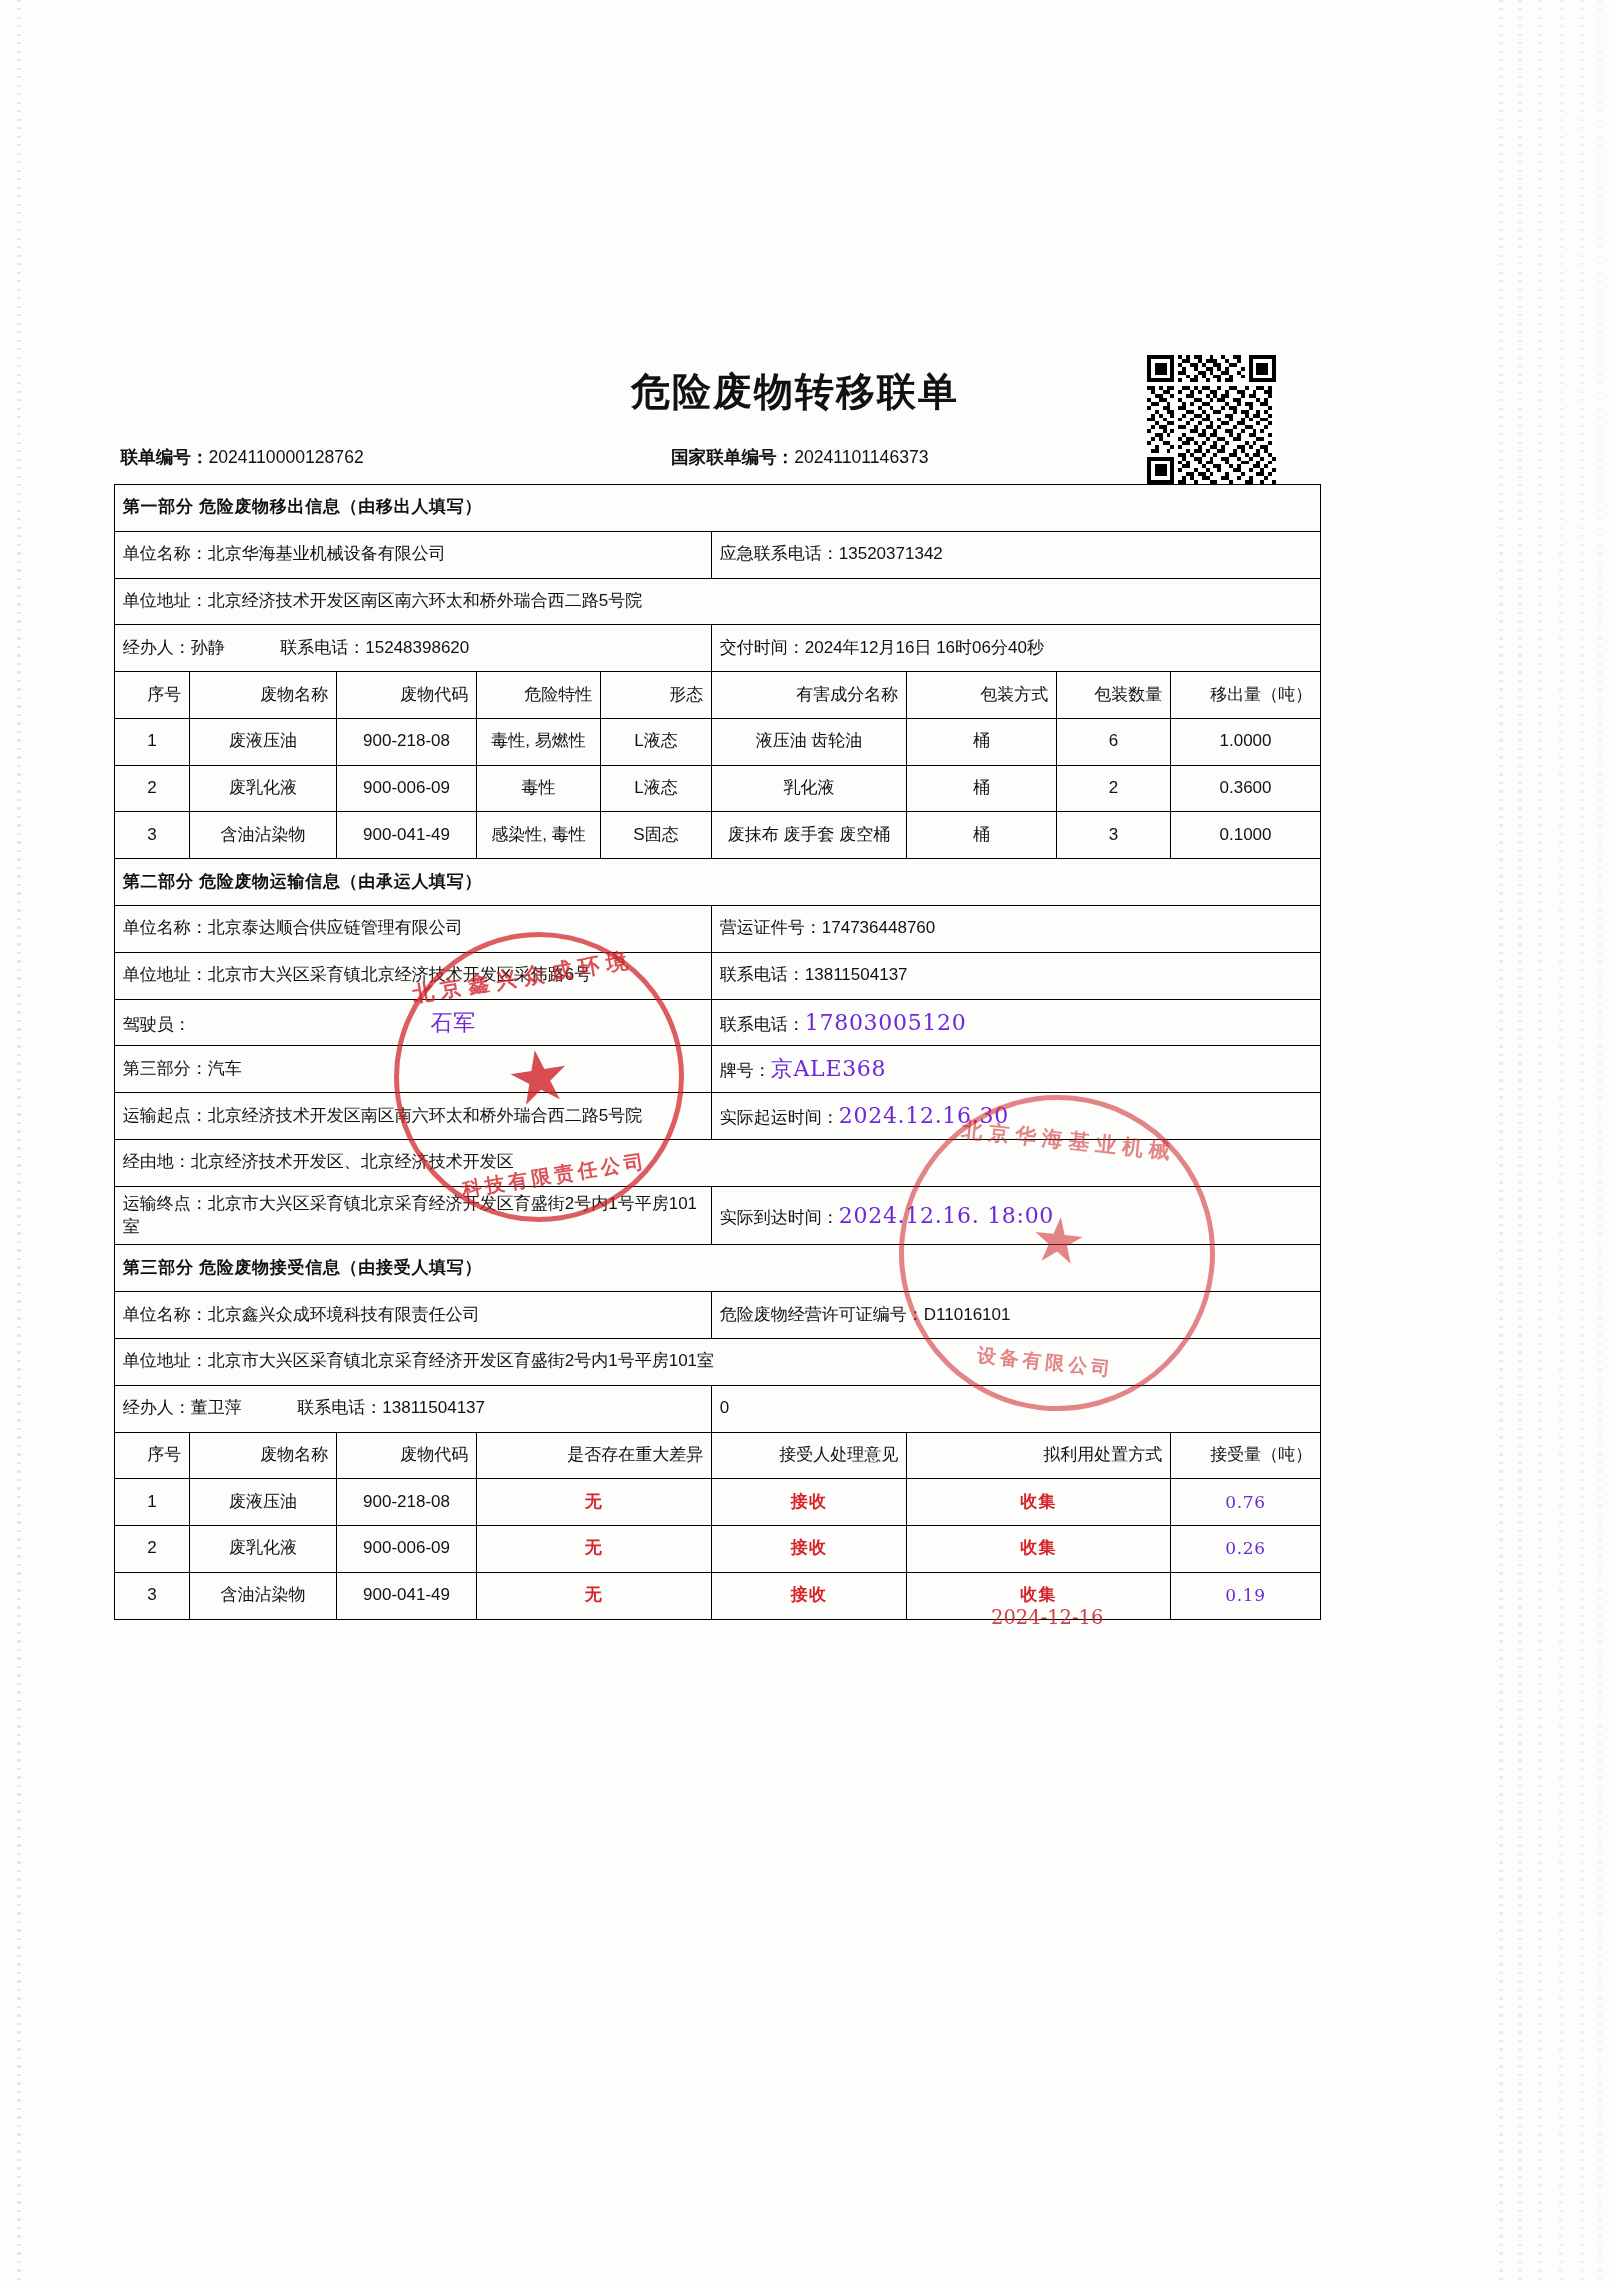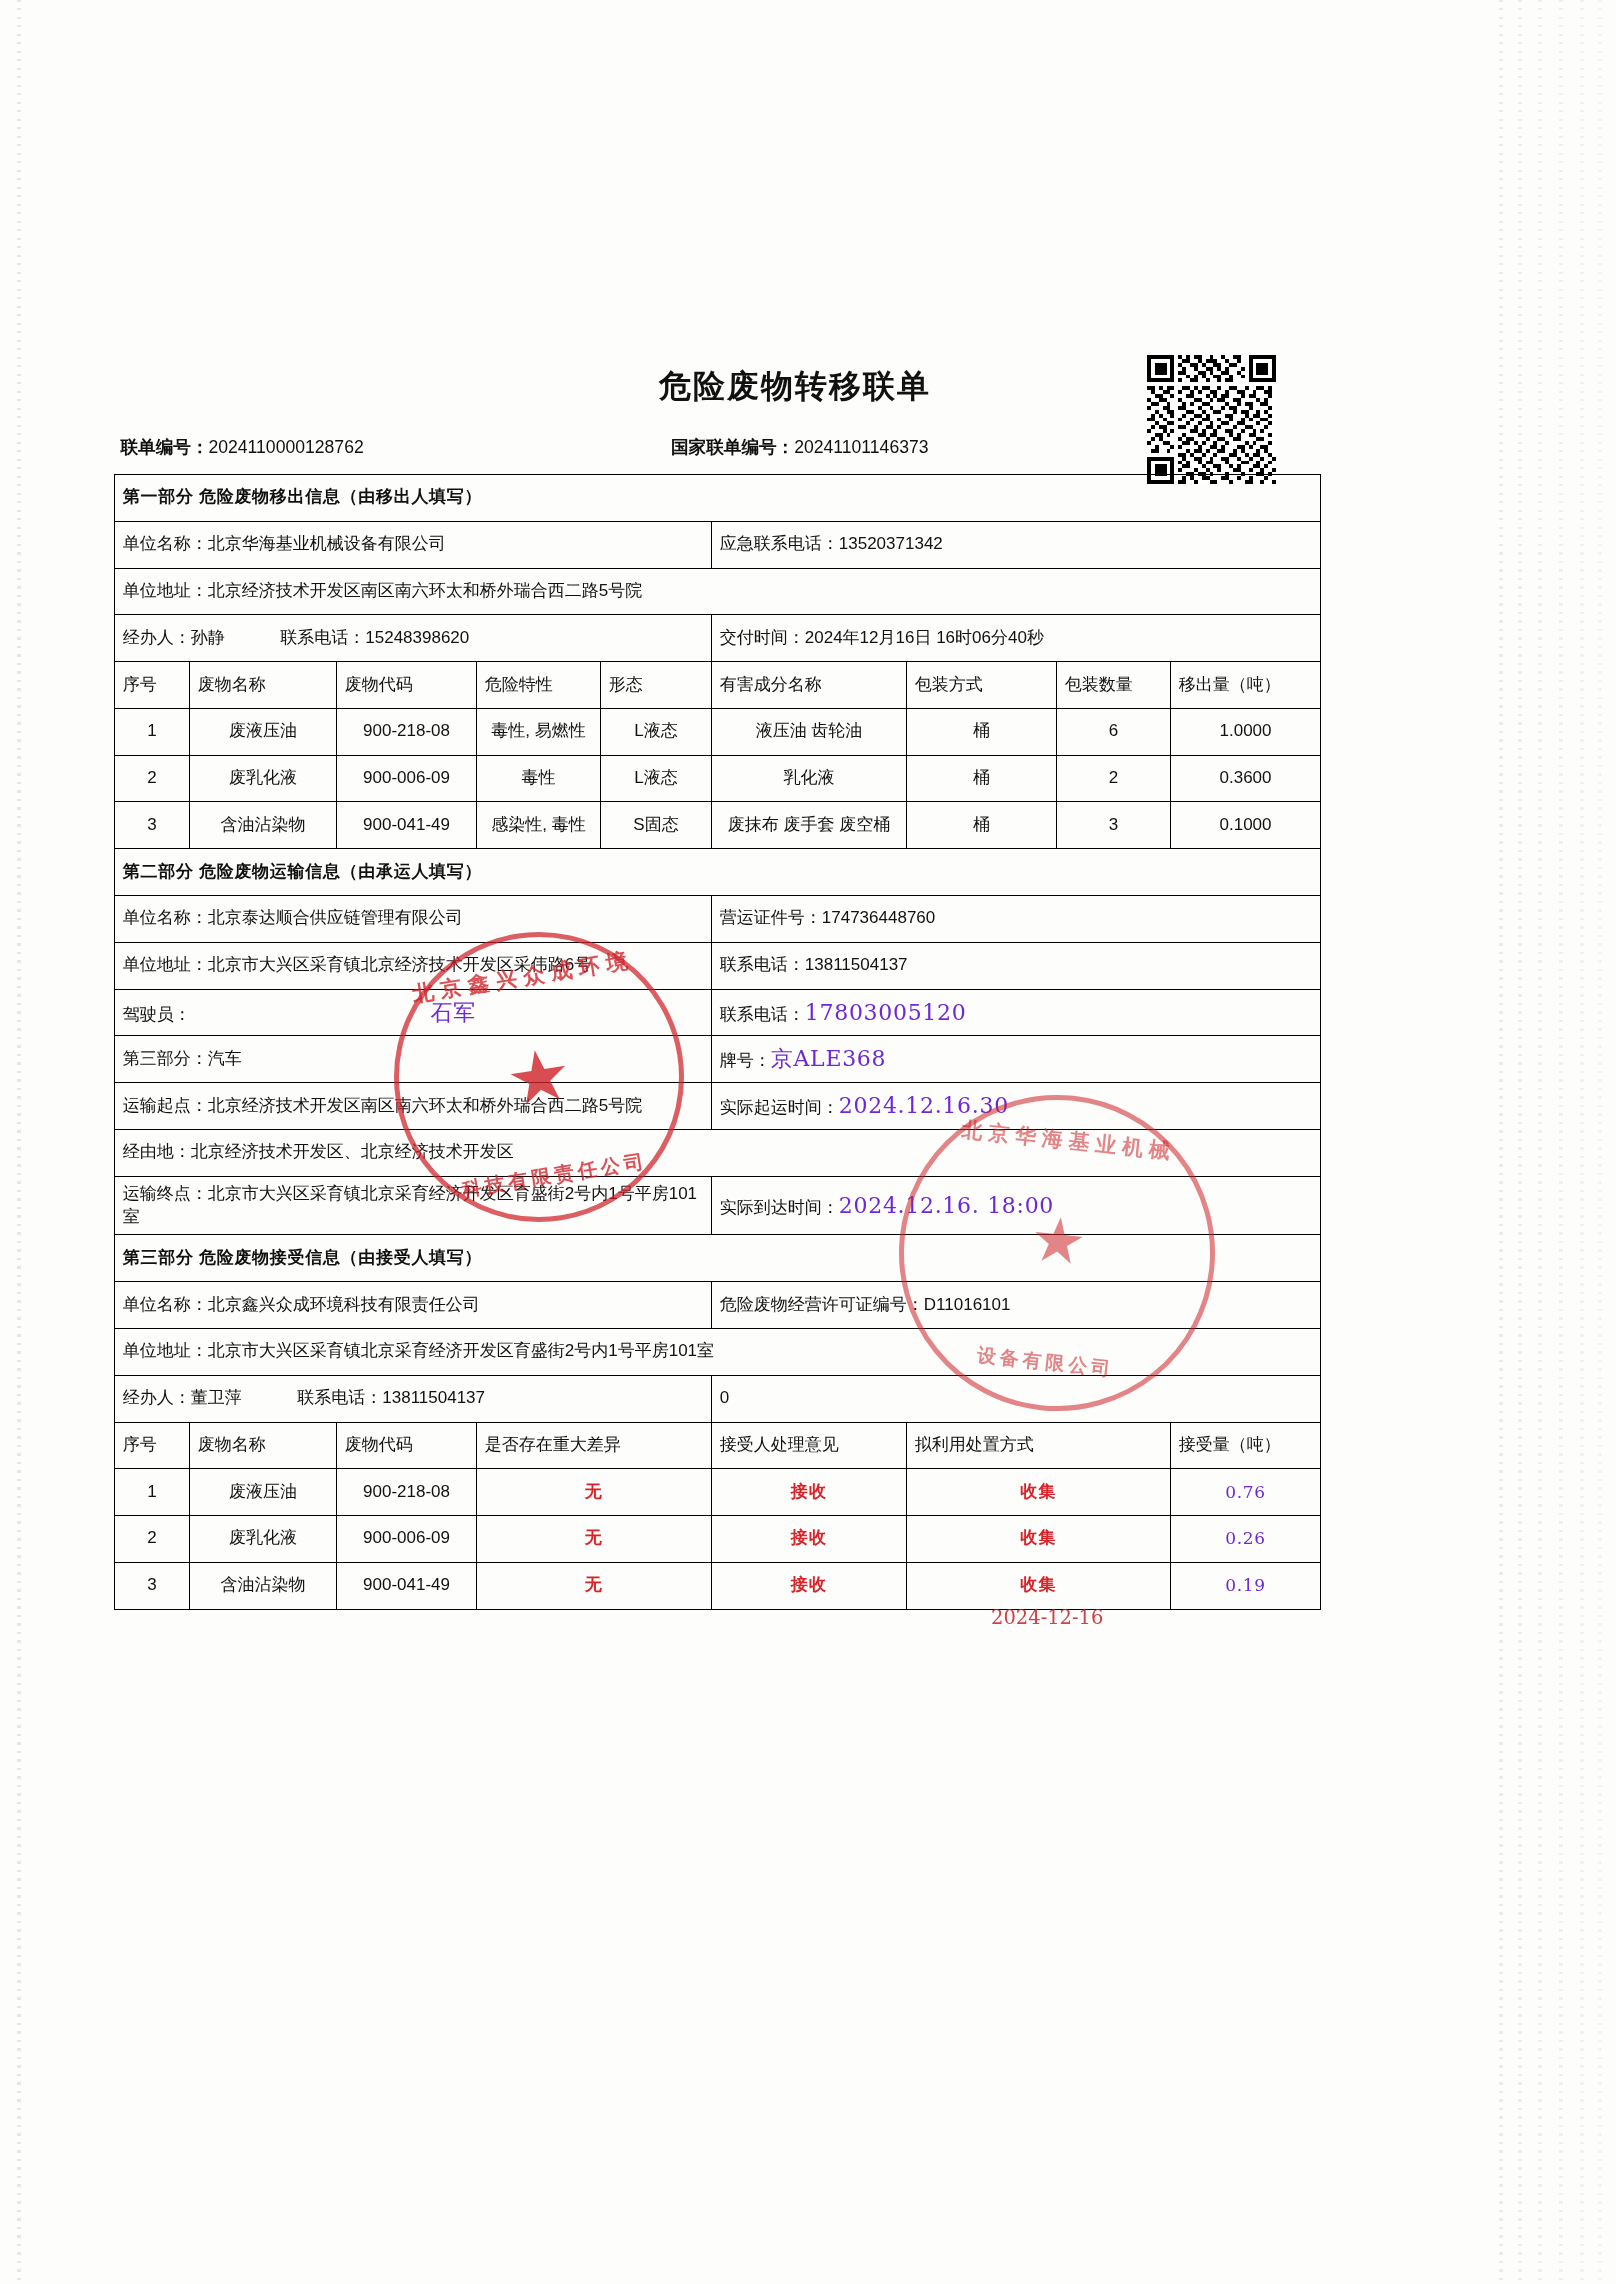--- a/index.html
+++ b/index.html
@@ -43,21 +43,21 @@
 
   .doc {
     position: absolute;
     left: 114px;
     top: 365px;
     width: 1310px;
   }
 
   .title {
     text-align: center;
-    font-size: 32px;
+    font-size: 39px;
     font-weight: bold;
     letter-spacing: 2px;
     margin: 0 0 0 0;
     padding-left: 52px;
   }
 
   .numline {
     position: relative;
     margin-top: 26px;
     height: 30px;
@@ -100,21 +100,21 @@
     height: 34px;
   }
   td.section {
     font-weight: bold;
     font-size: 19px;
     letter-spacing: 0.7px;
     padding: 7.8px 9px;
   }
   .lbl { white-space: nowrap; }
   .ctr { text-align: center; }
-  .hdr { text-align: left; font-weight: normal; }
+  .hdr { text-align: right; font-weight: normal; }
 
   
   .hw {
     font-family: "DejaVu Serif", serif;
     color: #6d28d9;
     font-size: 22px;
     letter-spacing: 0.7px;
   }
   .red-stamp {
     color: #d8232a;

